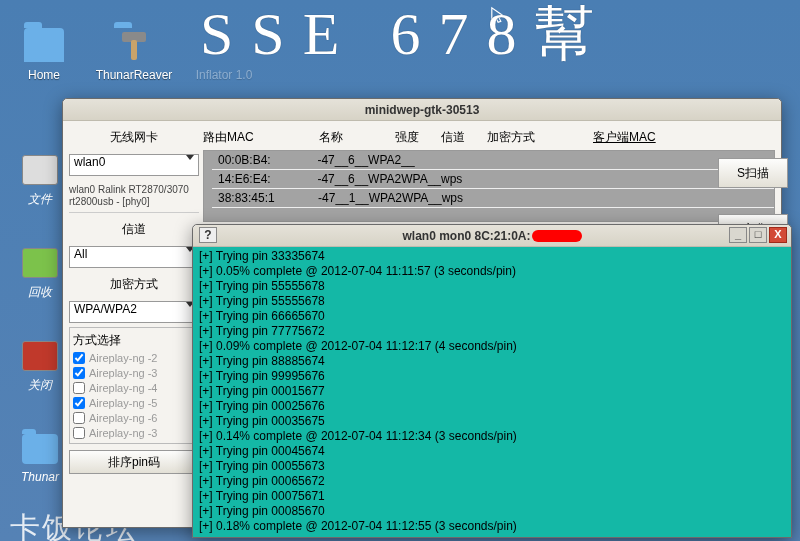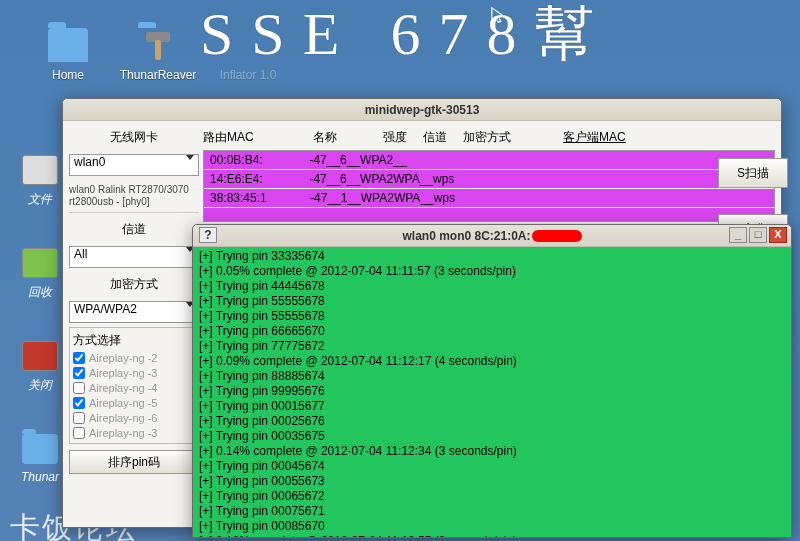--- a/index.html
+++ b/index.html
@@ -2,21 +2,21 @@
 <html><head>
 <meta charset="utf-8">
 <style>
 * { margin: 0; padding: 0; box-sizing: border-box; font-family: "Microsoft YaHei", Arial, sans-serif; }
 body {
   width: 800px; height: 541px;
   background: linear-gradient(#4a7eb3 0%, #5582b5 100%);
   position: relative; overflow: hidden;
   font-size: 12px;
 }
-.desktop-icons { position: absolute; top: 28px; left: 0; display: flex; gap: 30px; padding-left: 38px; }
+.desktop-icons { position: absolute; top: 28px; left: 0; display: flex; gap: 30px; padding-left: 14px; }
 .desktop-icon { display: flex; flex-direction: column; align-items: center; width: 60px; color: #fff; font-size: 12px; text-shadow: 0 1px 1px rgba(0,0,0,.5); cursor: pointer; }
 .desktop-icon .ico { width: 40px; height: 34px; background: #6bb0e8; border-radius: 4px 4px 0 0; position: relative; margin-bottom: 6px; }
 .desktop-icon .ico::before { content:""; position:absolute; top:-6px; left:0; width:18px; height:6px; background:#6bb0e8; border-radius:3px 3px 0 0;}
 .desktop-icon.hammer .ico { background:none; }
 .desktop-icon.hammer .ico svg { width:40px; height:34px; }
 .left-icons { position: absolute; left: 18px; top: 155px; display: flex; flex-direction: column; gap: 40px; align-items: center; }
 .left-icons .item { width: 44px; text-align: center; color:#fff; font-size:12px;font-style:italic; }
 .left-icons .sq { width: 36px; height: 30px; margin: 0 auto 6px; background: #ddd; border: 1px solid #888; border-radius: 3px; }
 .left-icons .sq.green { background:#7cc24b; }
 .left-icons .sq.red { background:#c0392b; }
@@ -41,35 +41,35 @@
 select, .fakeselect { width:100%; height:22px; font-size:12px; border:1px solid #999; background:#fff; }
 .fakeselect { display:flex; align-items:flex-start; padding:0 4px; justify-content:space-between; cursor:pointer;}
 .fakeselect .caret { width:0;height:0;border-left:4px solid transparent;border-right:4px solid transparent;border-top:5px solid #333;}
 .cardinfo { font-size:10px; color:#444; line-height:1.2; padding:2px 0 4px; border-bottom:1px solid #ccc; }
 .checklist { border:1px solid #bbb; padding:4px 3px; display:flex; flex-direction:column; gap:3px; position:relative; margin-top:-2px;}
 .chk { display:flex; align-items:center; gap:4px; font-size:11px; color:#9a9a9a; }
 .chk input { width:12px; height:12px; }
 .sortbtn { height:24px; border:1px solid #999; background:linear-gradient(#fdfdfc,#e3e0d6); font-size:12px; cursor:pointer; }
 
 .centerpanel { flex:1; display:flex; flex-direction:column; }
-.colheaders { display:flex; font-size:12px; padding:2px 0 4px; }
+.colheaders { display:flex; font-size:12px; padding:2px 0 4px; gap:6px; }
 .colheaders span:nth-child(1){width:110px;}
 .colheaders span:nth-child(2){width:70px;}
 .colheaders span:nth-child(3){width:40px;}
 .colheaders span:nth-child(4){width:40px;}
 .colheaders span:nth-child(5){width:100px;}
 .colheaders span:nth-child(6){flex:1;text-decoration:underline;}
-.netlist { background:#d946ef; border:1px solid #999; height:72px; overflow:hidden; font-family: monospace; font-size:12px; }
+.netlist { background:#a3a3a3; border:1px solid #999; height:72px; overflow:hidden; font-family: monospace; font-size:12px;padding-left:8px; }
 .netlist .row { padding:2px 6px; white-space:pre; border-bottom:1px solid #eee; }
 
 .rightbtns { position:absolute; right:12px; top:158px; width:70px; display:flex; flex-direction:column; gap:26px; }
 .rightbtns button { height:30px; border:1px solid #999; background:linear-gradient(#fdfdfc,#e3e0d6); font-size:12px; cursor:pointer; overflow:hidden; white-space:nowrap; }
 
 .termwin { top: 224px; left: 192px; width: 600px; height: 314px; }
-.termwin .term { background:#22c55e; height:calc(100% - 22px); overflow:hidden; padding:2px 6px; font-family: "Courier New", monospace; font-size:12px; line-height:1.25; color:#000; }
+.termwin .term { background:#14b8a6; height:calc(100% - 22px); overflow:hidden; padding:2px 6px; font-family: "Courier New", monospace; font-size:12px; line-height:1.25; color:#000; }
 .termwin .titlebar span.redact { background:#f00; display:inline-block; width:50px; height:12px; border-radius:6px; vertical-align:middle; margin-left:1px; }
 </style>
 </head>
 <body>
 
 <div class="cursor-arrow">
   <svg viewBox="0 0 20 20">
       <path d="M2 2 L2 16 L6 12 L9 18 L12 17 L9 11 L15 11 Z" fill="none" stroke="#fff" stroke-width="1.3"></path>
     </svg>
 </div>
@@ -186,21 +186,20 @@
     <span><span>wlan0 mon0 8C:21:0A:</span><span class="redact"></span></span>
     <div class="controls">
       <div class="btn">_</div>
       <div class="btn">□</div>
       <div class="btn close">X</div>
     </div>
   </div>
   <div class="term" id="termbody">
       <div>[+] Trying pin 33335674</div>
       <div>[+] 0.05% complete @ 2012-07-04 11:11:57 (3 seconds/pin)</div>
-      <div>[+] Trying pin 44445678</div>
       <div>[+] Trying pin 55555678</div>
       <div>[+] Trying pin 55555678</div>
       <div>[+] Trying pin 66665670</div>
       <div>[+] Trying pin 77775672</div>
       <div>[+] 0.09% complete @ 2012-07-04 11:12:17 (4 seconds/pin)</div>
       <div>[+] Trying pin 88885674</div>
       <div>[+] Trying pin 99995676</div>
       <div>[+] Trying pin 00015677</div>
       <div>[+] Trying pin 00025676</div>
       <div>[+] Trying pin 00035675</div>

